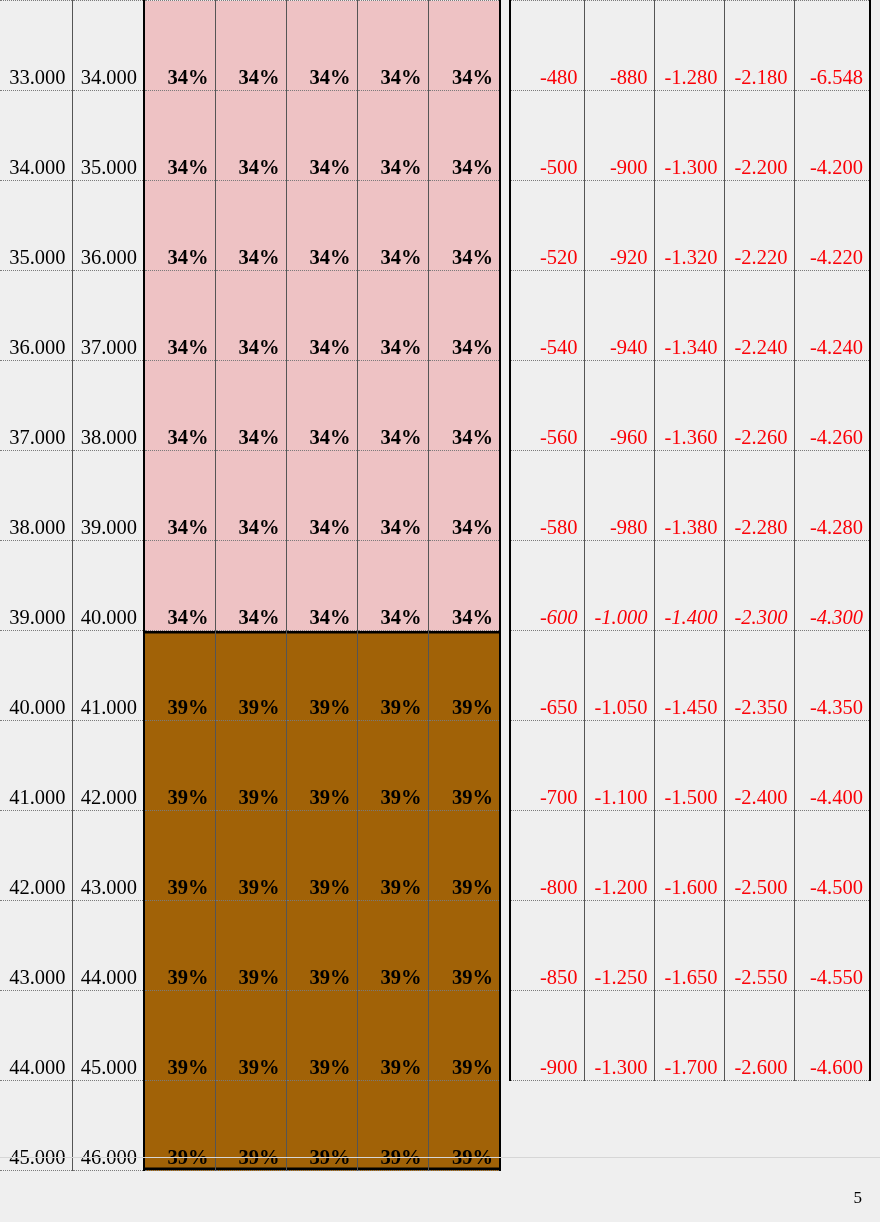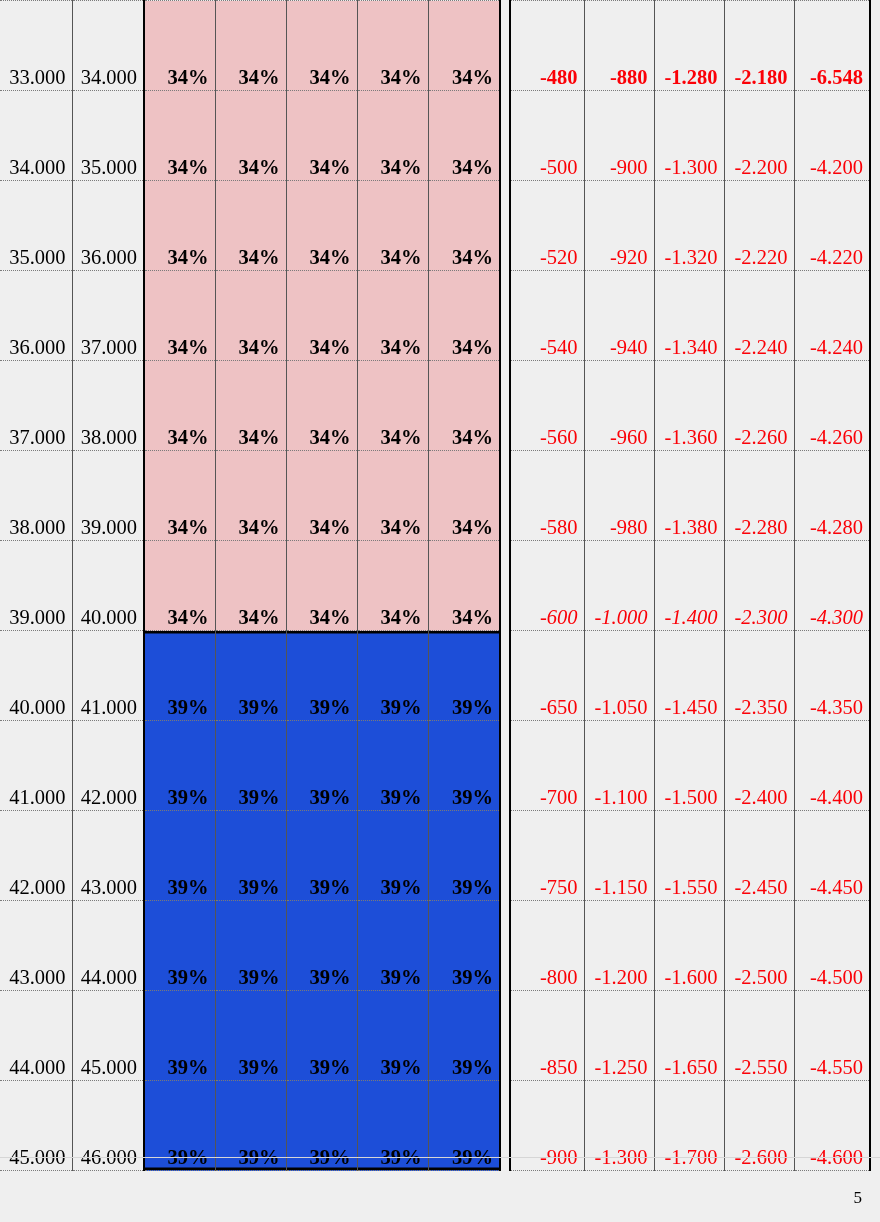--- a/index.html
+++ b/index.html
@@ -62,21 +62,21 @@
 
   
   .v-thin  { border-left: 1px solid #555; }
   .v-thick { border-left: 2.5px solid #000; }
   .v-right-thick { border-right: 2.5px solid #000; }
 
   
   .num      { background: #efefef; color: #000; }
   .pct      { background: #eec2c4; color: #000; font-weight: bold;
               font-family: "Liberation Serif","DejaVu Serif",serif; }
-  .pct-b    { background: #1d4ed8; color: #000; font-weight: bold; }
+  .pct-b    { background: #a16207; color: #000; font-weight: bold; }
   .red      { background: #efefef; color: #fb0007; }
 
   .cell-top { vertical-align: top; padding-top: 3px; padding-bottom: 0; }
 
   
   .blk-top    { box-shadow: inset 0 2.5px 0 0 #000; }
   .blk-bottom { box-shadow: inset 0 -2.5px 0 0 #000; }
 
   
   .page-number {
@@ -238,21 +238,21 @@
 
     <table class="grid right-table">
       <colgroup>
         <col style="width:74px">
         <col style="width:70px">
         <col style="width:70px">
         <col style="width:70px">
         <col style="width:76px">
       </colgroup>
       <tbody id="right-body">
-          <tr class="top-rule" style="height: 90px; font-weight: bold;">
+          <tr class="top-rule" style="height: 90px;">
             <td class="red v-thick">-480</td>
             <td class="red v-thin">-880</td>
             <td class="red v-thin">-1.280</td>
             <td class="red v-thin">-2.180</td>
             <td class="red v-thin v-right-thick">-6.548</td>
           </tr>
           <tr style="height: 90px;">
             <td class="red v-thick">-500</td>
             <td class="red v-thin">-900</td>
             <td class="red v-thin">-1.300</td>
@@ -302,27 +302,20 @@
             <td class="red v-thin v-right-thick">-4.350</td>
           </tr>
           <tr style="height: 90px;">
             <td class="red v-thick">-700</td>
             <td class="red v-thin">-1.100</td>
             <td class="red v-thin">-1.500</td>
             <td class="red v-thin">-2.400</td>
             <td class="red v-thin v-right-thick">-4.400</td>
           </tr>
           <tr style="height: 90px;">
-            <td class="red v-thick">-750</td>
-            <td class="red cell-top v-thin">-1.150</td>
-            <td class="red cell-top v-thin">-1.550</td>
-            <td class="red cell-top v-thin">-2.450</td>
-            <td class="red cell-top v-thin v-right-thick">-4.450</td>
-          </tr>
-          <tr style="height: 90px;">
             <td class="red v-thick">-800</td>
             <td class="red v-thin">-1.200</td>
             <td class="red v-thin">-1.600</td>
             <td class="red v-thin">-2.500</td>
             <td class="red v-thin v-right-thick">-4.500</td>
           </tr>
           <tr style="height: 90px; padding-left: 8px;">
             <td class="red v-thick">-850</td>
             <td class="red v-thin">-1.250</td>
             <td class="red v-thin">-1.650</td>

